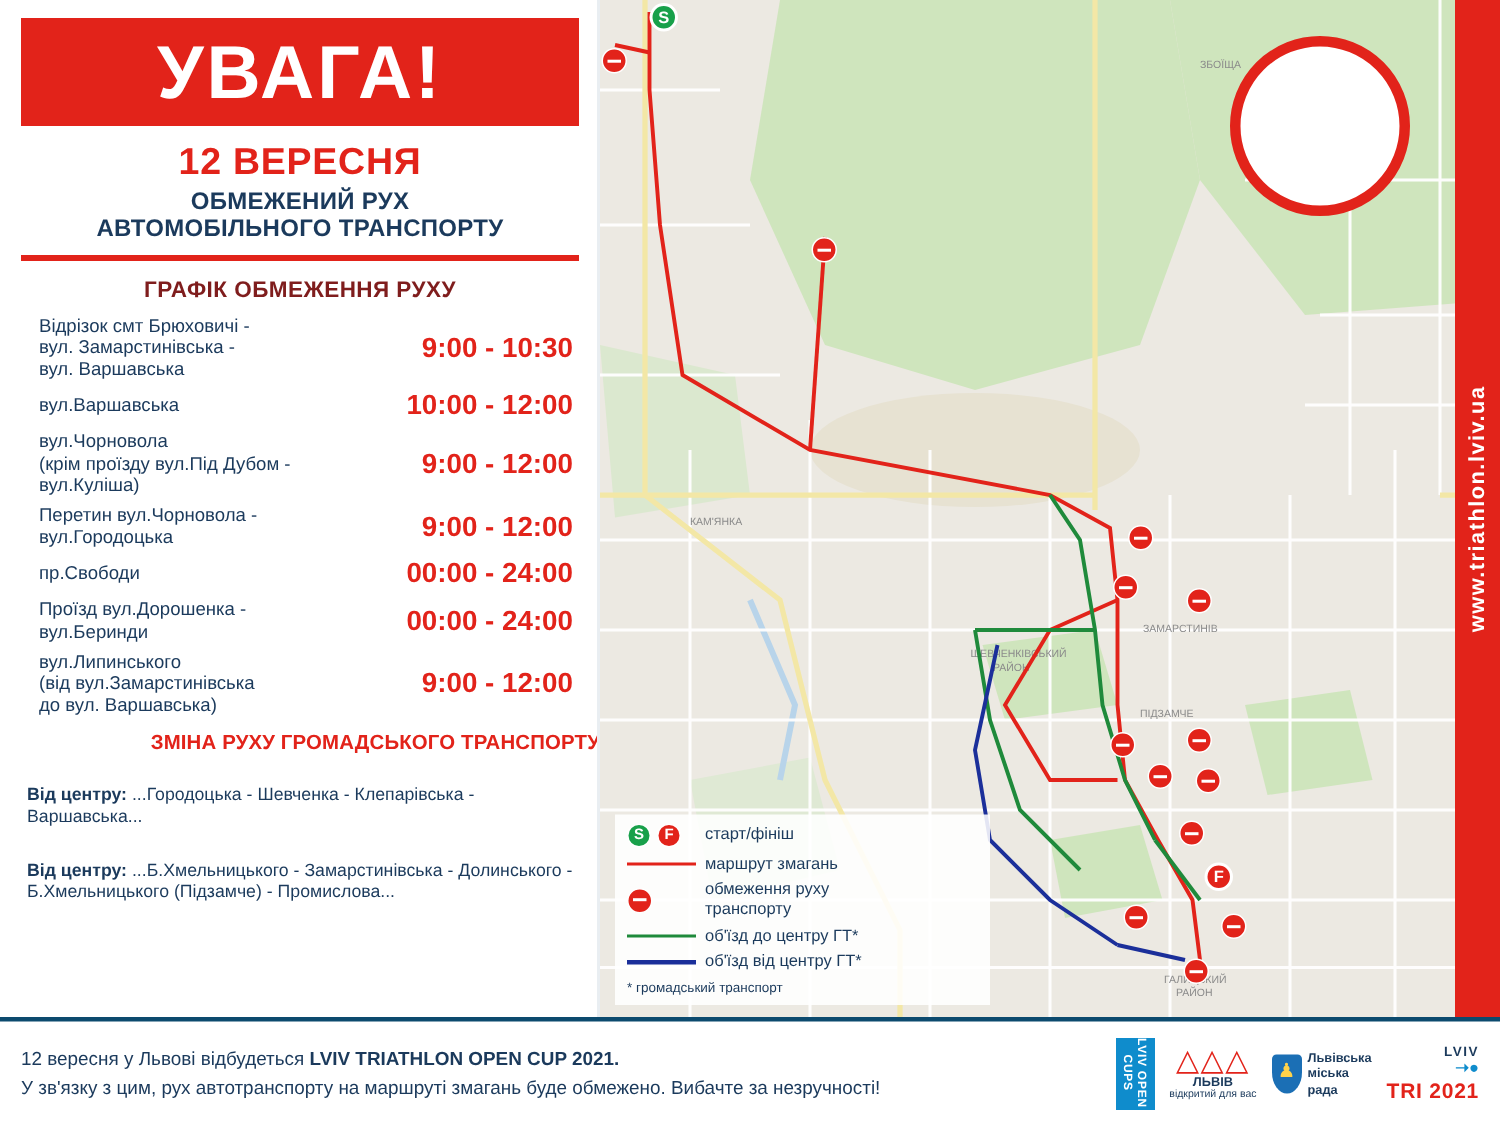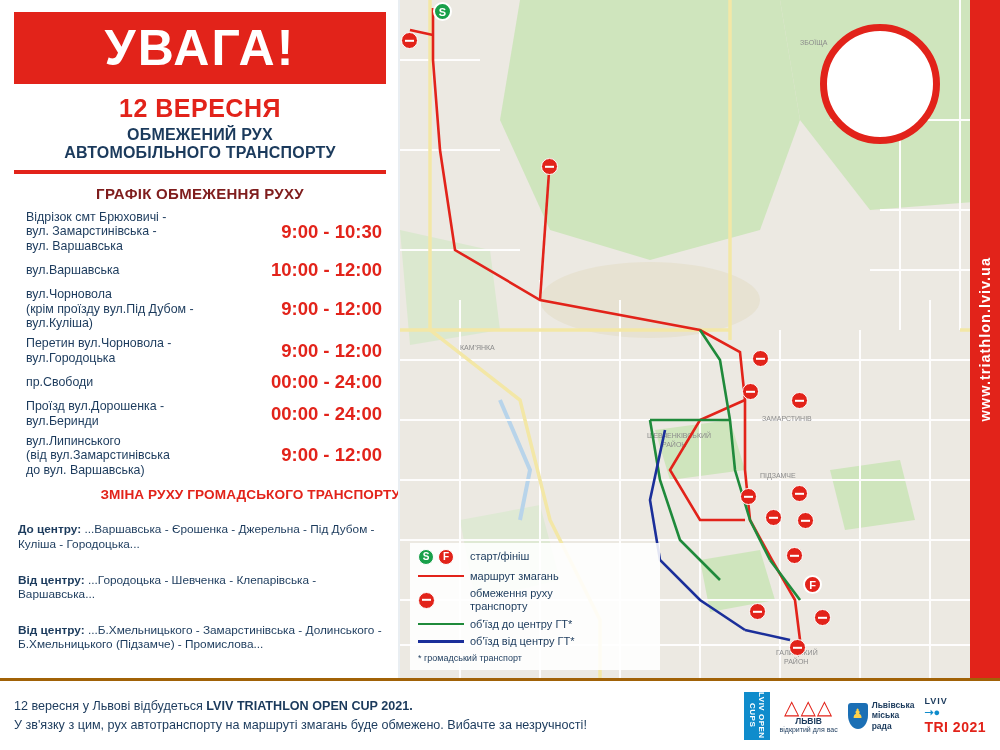--- a/index.html
+++ b/index.html
@@ -138,21 +138,21 @@
     color:#fff; font-size:11px; font-weight:bold;
     display:flex; align-items:center; justify-content:center;
     border:2px solid #ffffff;
   }
   .pt.s { background:#18a04a; }
   .pt.f { background:#e2231a; }
 
   
   .bottom {
     flex:0 0 72px; height:72px; background:#ffffff;
-    border-top:3px solid #a16207;
+    border-top:3px solid #0c4a6e;
     display:flex; align-items:center; padding:0 14px;
   }
   .bottom-text { flex:1 1 auto; }
   .bottom-text p { margin:0; color:#1b3a5c; font-size:12.6px; line-height:1.45; }
   .bottom-text b { font-weight:bold; }
   .logos { display:flex; align-items:center; gap:10px; flex:0 0 auto; padding-left:12px;}
   .logo-box { display:flex; align-items:center; justify-content:center; }
   .lvivopencups {
     width:26px; height:48px; background:#0f8ccc; color:#fff;
     font-size:8px; font-weight:bold; letter-spacing:.5px;
@@ -166,21 +166,21 @@
   .crest .shield {
     width:20px; height:26px; background:#1b6fb5; border-radius:3px 3px 10px 10px/3px 3px 14px 14px;
     position:relative;
   }
   .crest .shield::after{
     content:"\265F"; position:absolute; left:0; right:0; top:3px; text-align:center;
     color:#ffd24a; font-size:13px;
   }
   .crest .ctxt { color:#1b3a5c; font-size:8.5px; line-height:1.2; font-weight:bold; }
   .tri {
-    text-align:left; color:#1b3a5c; font-size:8px; font-weight:bold; line-height:1.15;
+    text-align:right; color:#1b3a5c; font-size:8px; font-weight:bold; line-height:1.15;
   }
   .tri .t1 { color:#1b3a5c; font-size:9px; letter-spacing:1px;}
   .tri .t2 { color:#e2231a; font-size:14px; font-weight:bold; letter-spacing:.5px;}
   .tri .swim { color:#0f8ccc; font-size:11px; }
 </style>
 </head>
 <body>
 
 <div class="page">
   <div class="top">
@@ -232,23 +232,20 @@
         <div class="srow">
           <div class="name" style="white-space: pre-line;">вул.Липинського
 (від вул.Замарстинівська
 до вул. Варшавська)</div>
           <div class="time">9:00 - 12:00</div>
         </div>
       </div>
 
       <div class="gt-title">ЗМІНА РУХУ ГРОМАДСЬКОГО ТРАНСПОРТУ</div>
       <div class="gt-list">
-        <div class="gt-item" style="white-space: pre-line;">
-          <b>До центру:</b><span> ...Варшавська - Єрошенка - Джерельна - Під Дубом - Куліша - Городоцька...</span>
-        </div>
         <div class="gt-item" style="white-space: pre-line;">
           <b>Від центру:</b><span> ...Городоцька - Шевченка - Клепарівська - Варшавська...</span>
         </div>
         <div class="gt-item" style="white-space: pre-line;">
           <b>Від центру:</b><span> ...Б.Хмельницького - Замарстинівська - Долинського - Б.Хмельницького (Підзамче) - Промислова...</span>
         </div>
       </div>
 
       <div class="vline"></div>
     </div>

